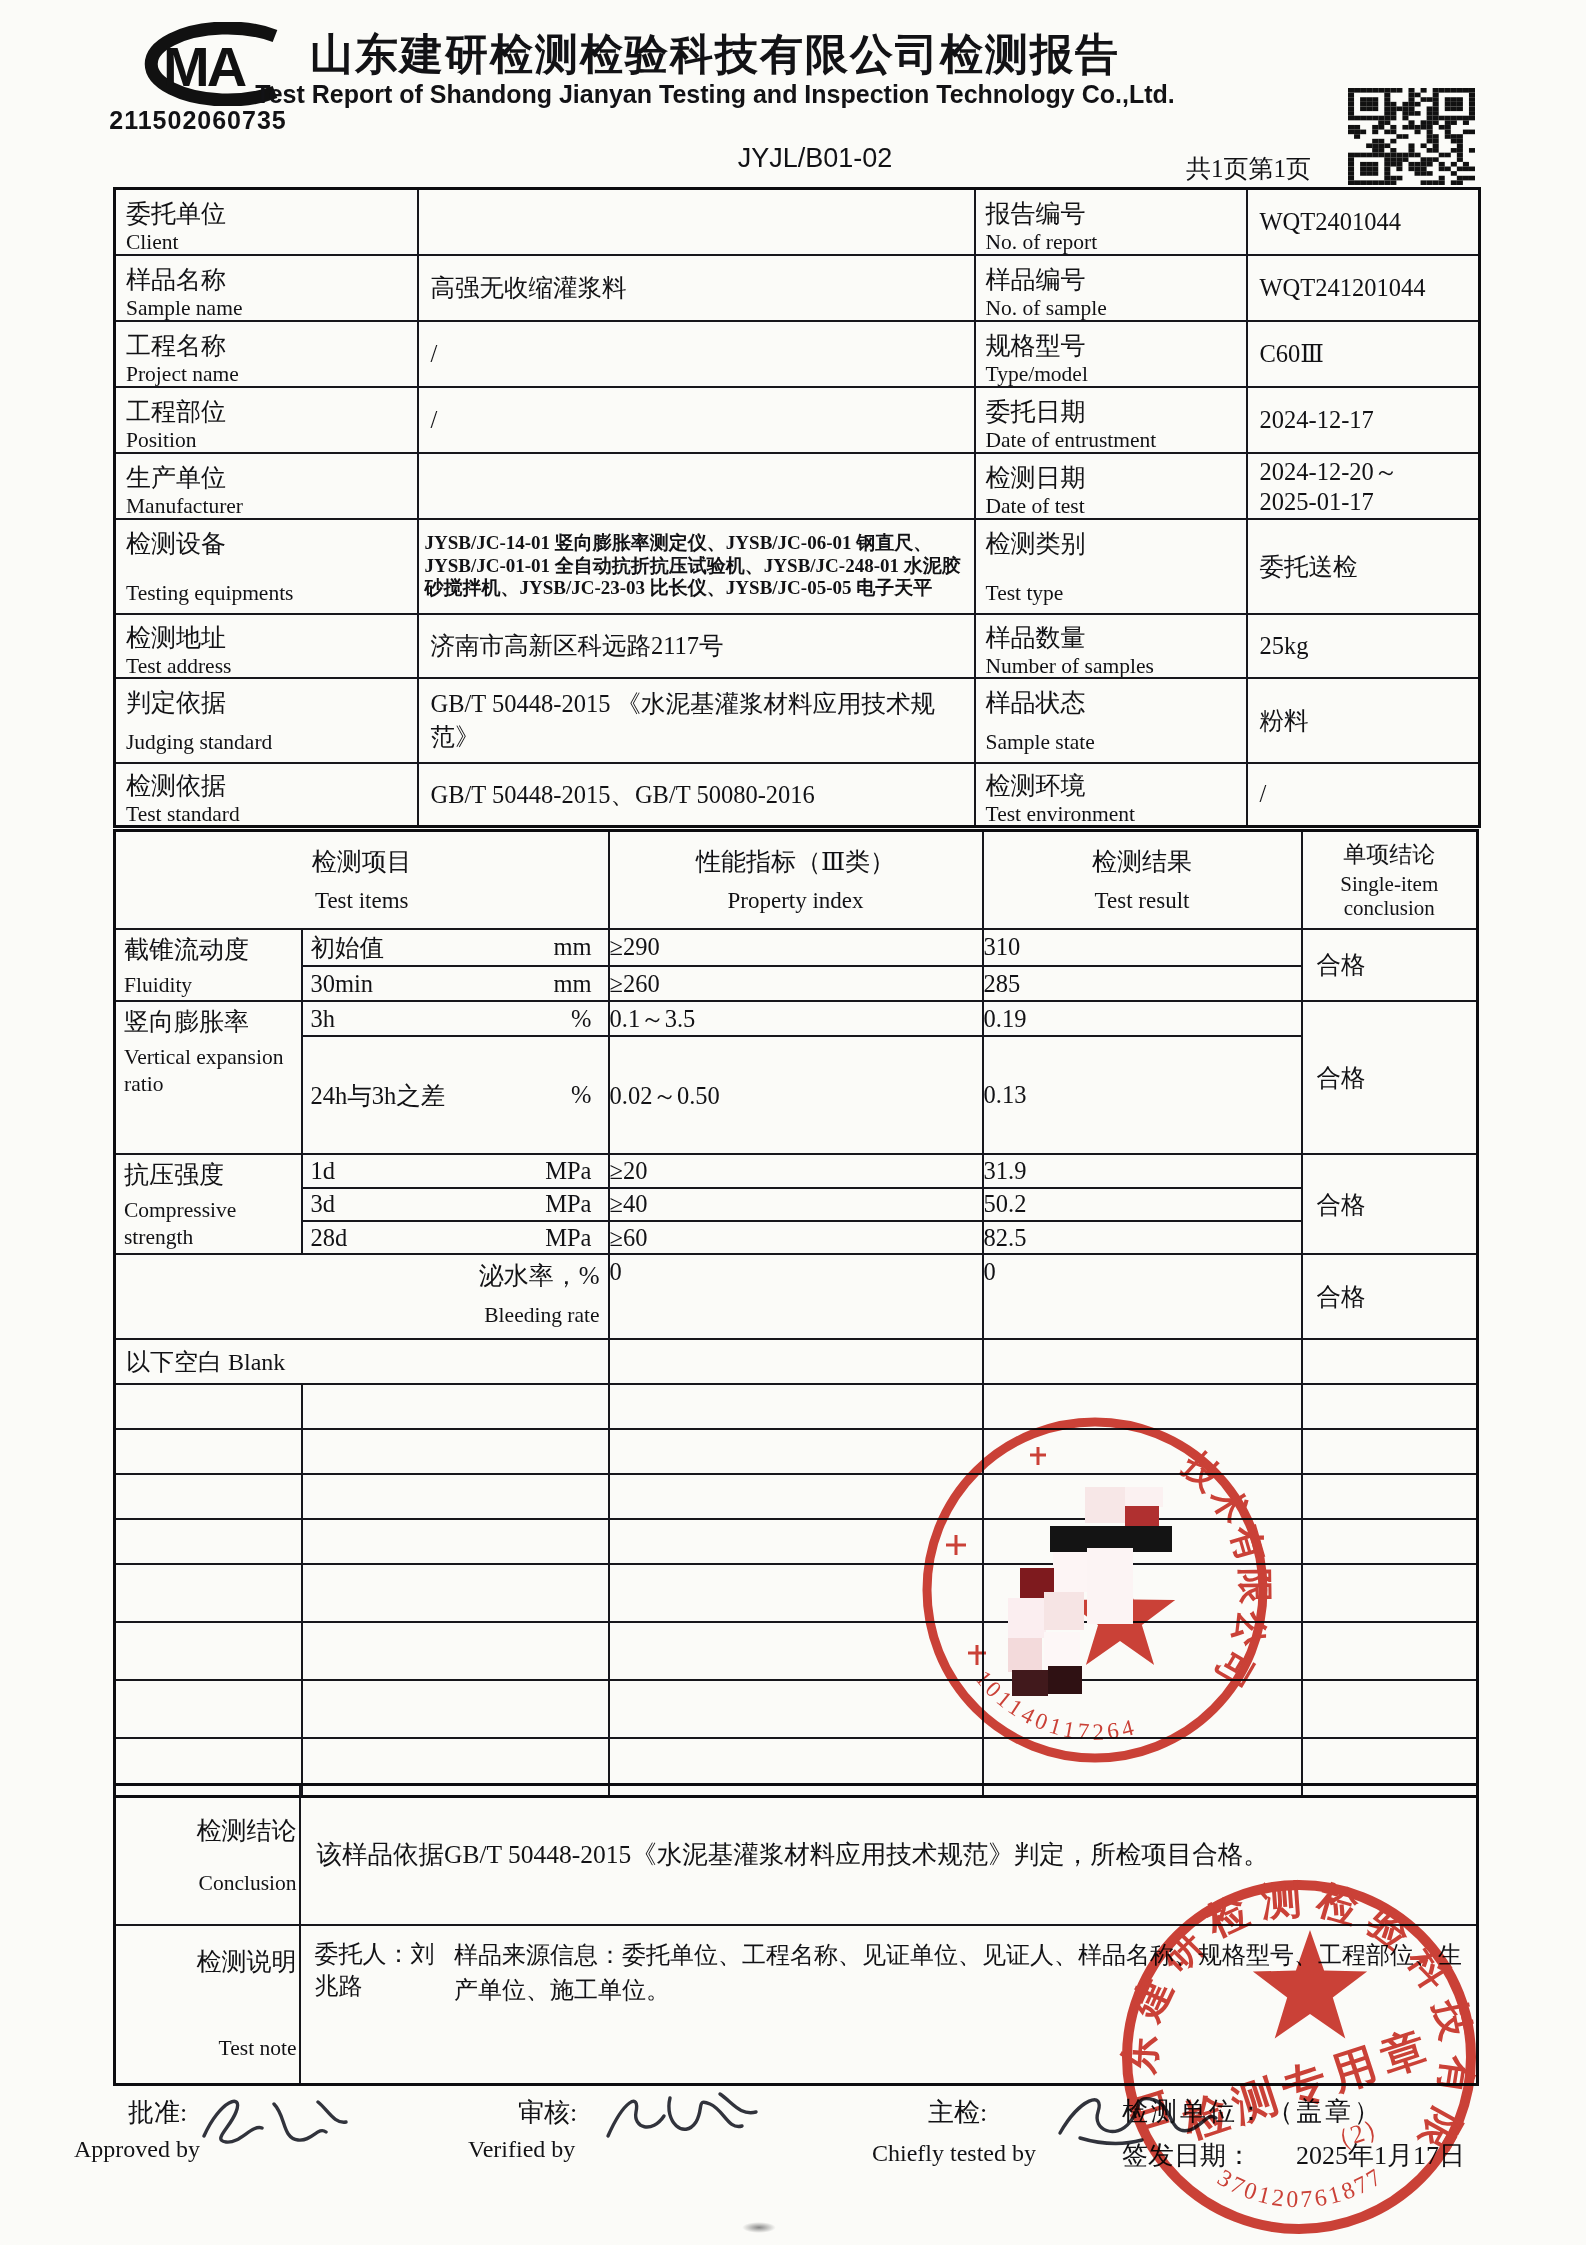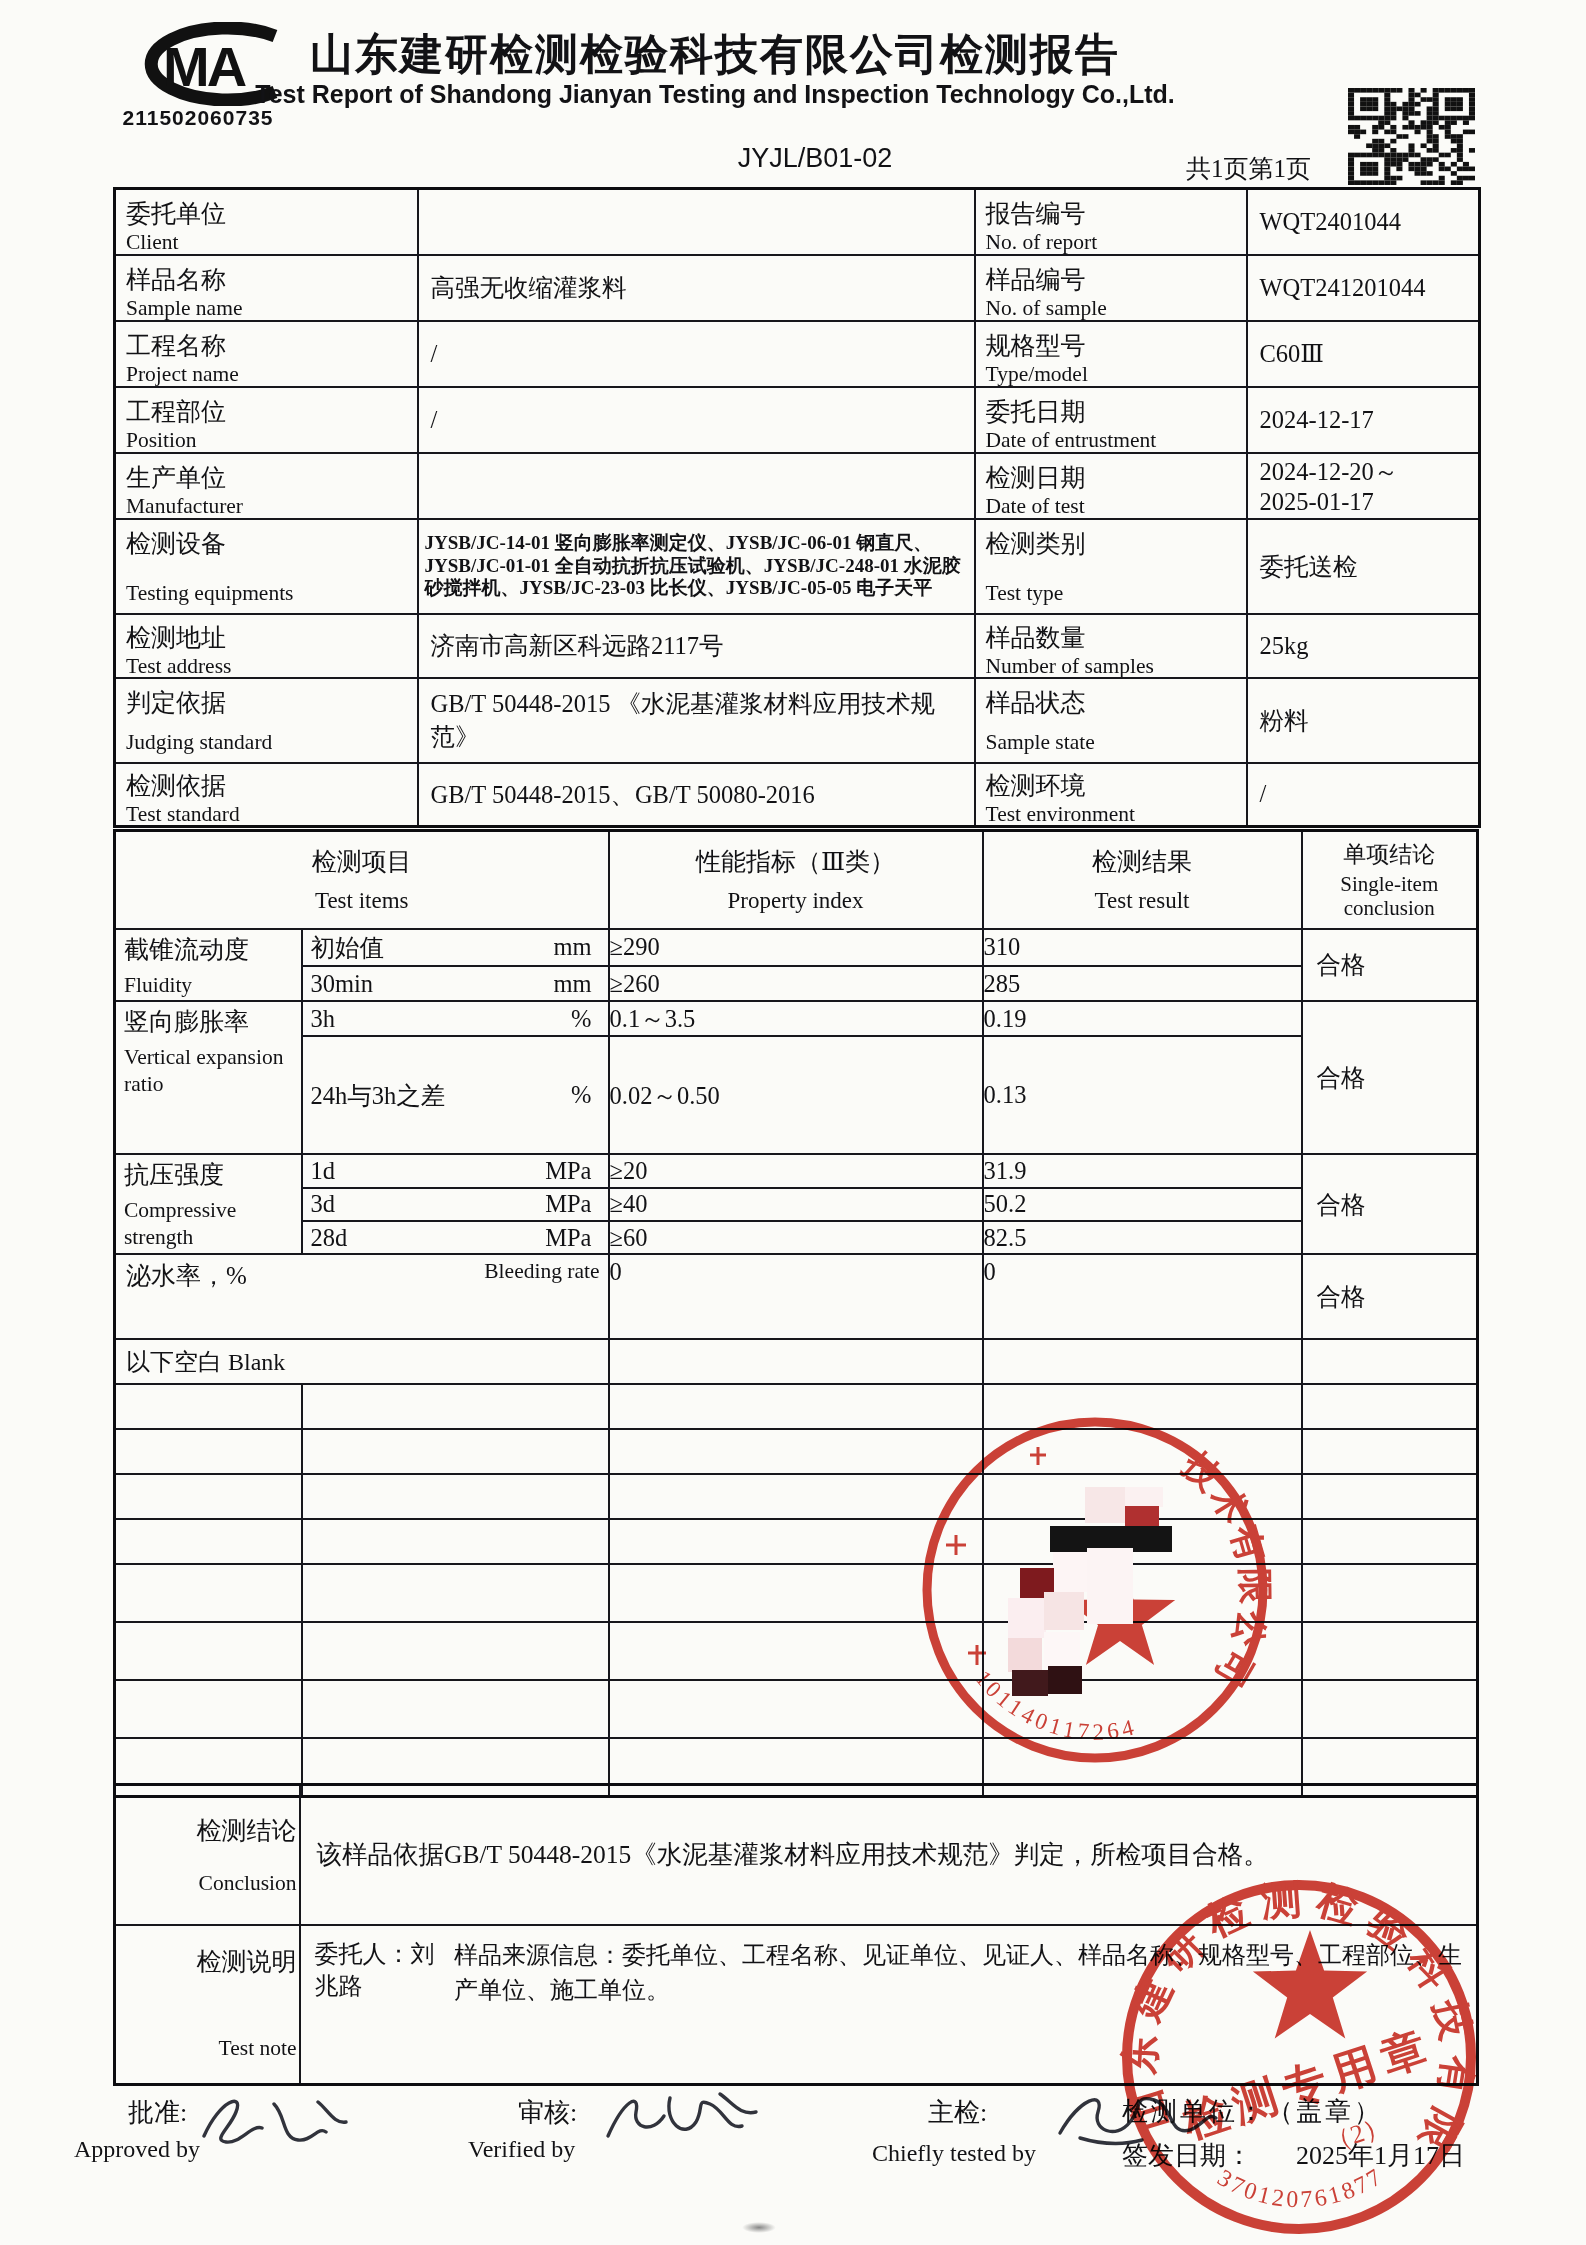--- a/index.html
+++ b/index.html
@@ -1,21 +1,21 @@
 <!DOCTYPE html>
 <html><head>
 <meta charset="utf-8">
 <style>
   html,body{margin:0;padding:0;background:#e8e8e6;}
   .page{position:relative;width:1586px;height:2245px;margin:0 auto;background:#fbfbf8;
         font-family:"Liberation Serif","DejaVu Serif",serif;color:#121215;overflow:hidden;}
   
   .cma-logo{position:absolute;left:113px;top:22px;width:192px;height:84px;}
   .cma-number{position:absolute;left:88px;top:106px;width:220px;text-align:center;
-              font-size:21px;font-weight:bold;letter-spacing:1px;font-family:"Liberation Sans",sans-serif;}
+              font-size:25px;font-weight:bold;letter-spacing:1px;font-family:"Liberation Sans",sans-serif;}
   .title-cn{position:absolute;left:0;top:26px;width:1430px;text-align:center;
             font-size:43px;font-weight:bold;letter-spacing:2px;}
   .title-en{position:absolute;left:0;top:80px;width:1430px;text-align:center;
             font-size:25px;font-weight:bold;font-family:"Liberation Sans",sans-serif;}
   .form-code{position:absolute;left:0;top:143px;width:1630px;text-align:center;
              font-size:27px;font-family:"Liberation Sans",sans-serif;}
   .page-info{position:absolute;left:1186px;top:152px;font-size:25px;}
   .qr{position:absolute;left:1348px;top:88px;width:127px;height:97px;}
   .qr svg{width:100%;height:100%;fill:#111;}
   
@@ -41,22 +41,22 @@
   .hc-small .en{font-size:21px;line-height:1.15;}
   .grp{vertical-align:top;}
   .grpin{padding:3px 2px 2px 8px;display:flex;flex-direction:column;gap:6px;}
   .grpin .en{line-height:1.25;}
   .subin{display:flex;justify-content:space-between;align-items:center;
          padding:0 16px 0 8px;font-size:24.5px;}
   .idx,.res{font-size:24.5px;padding-left:0;}
   .top{vertical-align:top;}
   .top .idx-in{padding-top:3px;}
   .concell{font-size:24.5px;padding-left:14px;}
-  .bl{box-sizing:border-box;height:77px;display:flex;
-      justify-content:space-between;padding:4px 8px 4px 10px;}
+  .bl{box-sizing:border-box;height:77px;display:flex;flex-direction:column;
+      justify-content:space-between;padding:4px 8px 4px 10px;align-items:flex-end;}
   .blankcell{font-size:24px;padding-left:10px;}
   
   .clab{box-sizing:border-box;display:flex;flex-direction:column;justify-content:center;
         gap:24px;text-align:right;padding:4px 2px;}
   .cl{height:128px}.nl{height:146px;justify-content:space-between;padding:14px 2px 16px 2px;}
   .ccontent{display:flex;align-items:center;padding-left:16px;font-size:25.5px;height:132px;text-align:right;}
   .ncontent{box-sizing:border-box;height:152px;display:flex;
             justify-content:space-between;padding:10px 6px 8px 14px;}
   .ncontent .l1{font-size:24px;}
   .ncontent .l2{font-size:24px;line-height:1.45;}

